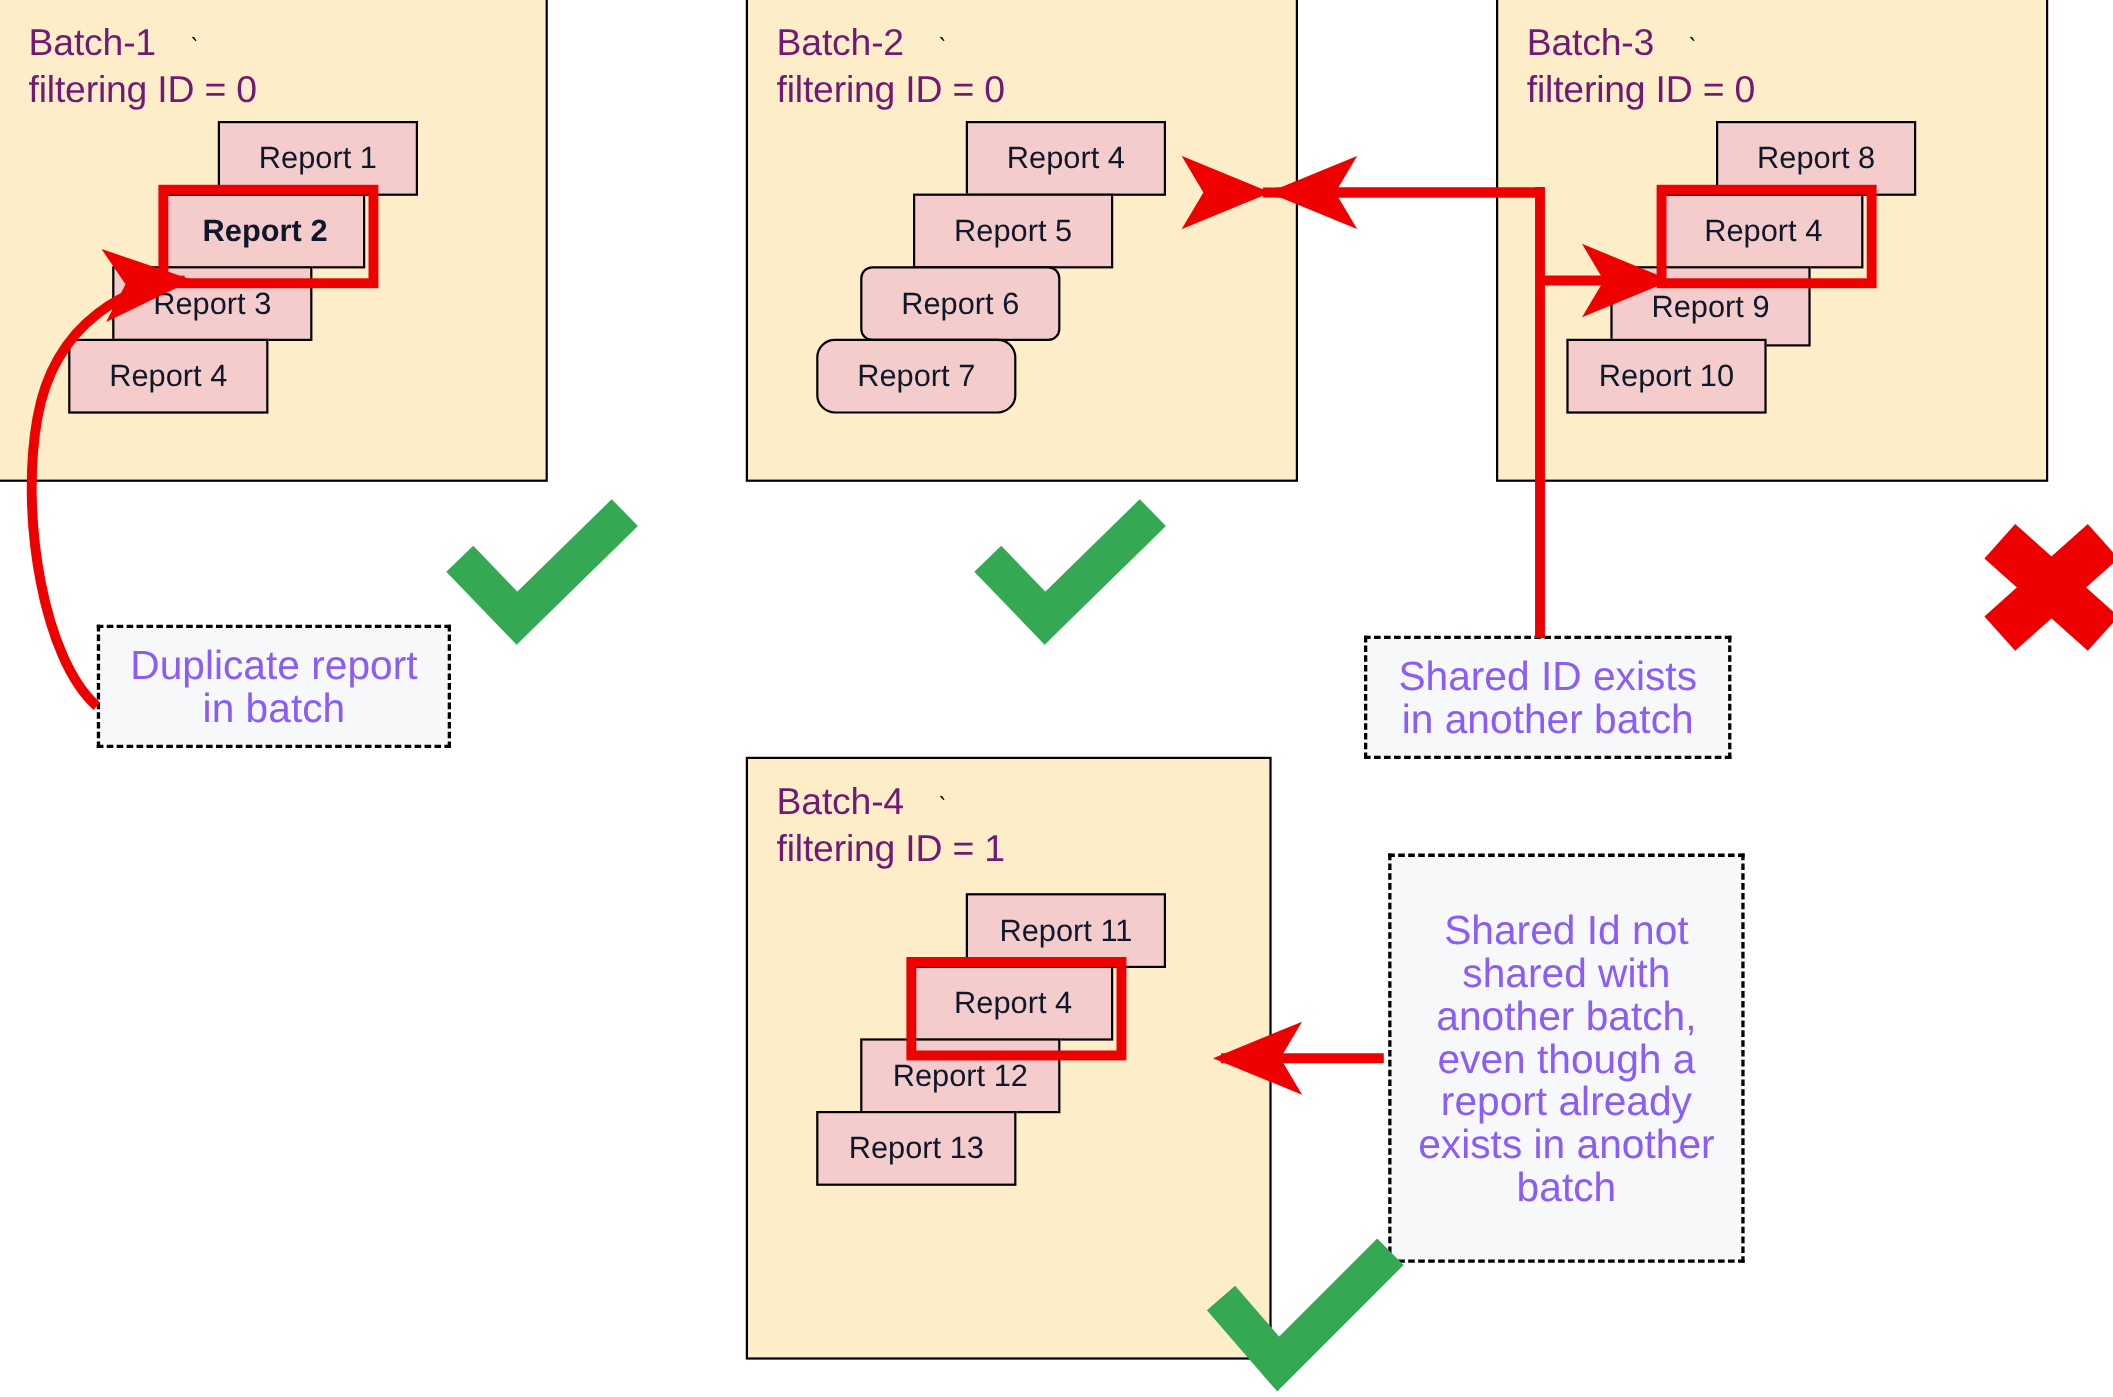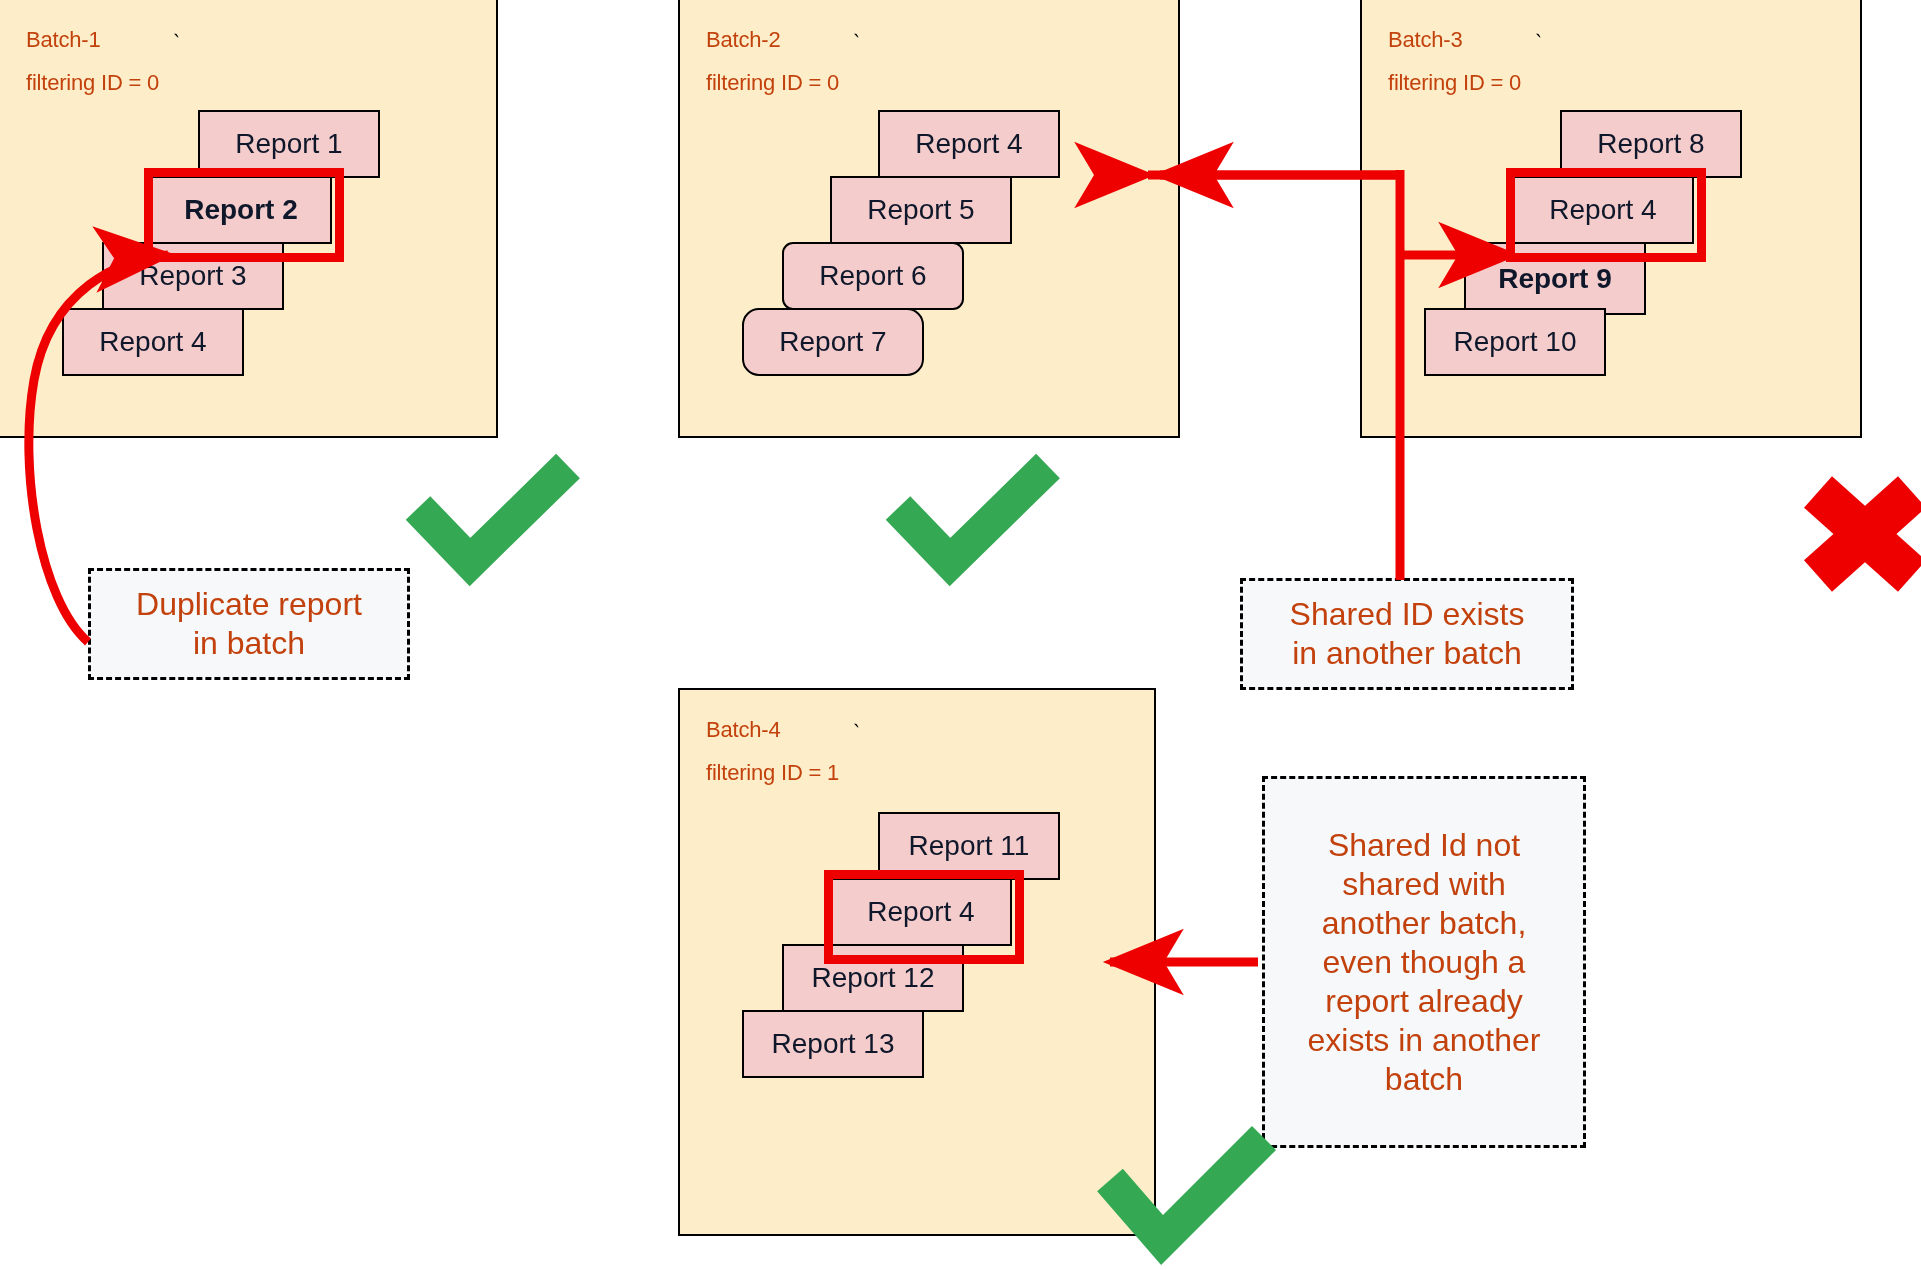--- a/index.html
+++ b/index.html
@@ -25,23 +25,23 @@
   .batch {
     position: absolute;
     background: #fdeec9;
     border: 2px solid #000000;
     box-sizing: border-box;
   }
   .batch-title {
     position: absolute;
     left: 26px;
     top: 18px;
-    font-size: 22px;
+    font-size: 34px;
     line-height: 43px;
-    color: #c2410c;
+    color: #701a75;
     white-space: pre-line;
     letter-spacing: -0.2px;
   }
   .tick-mark {
     position: absolute;
     font-size: 22px;
     color: #000;
     transform: rotate(8deg);
   }
 
@@ -71,23 +71,23 @@
   
   .callout {
     position: absolute;
     background: #f6f8fa;
     border: 3px dashed #000000;
     box-sizing: border-box;
     display: flex;
     align-items: center;
     justify-content: center;
     text-align: center;
-    font-size: 32px;
+    font-size: 37px;
     line-height: 39px;
-    color: #c2410c;
+    color: #8b5cf6;
     white-space: pre-line;
     padding: 4px 8px;
   }
 
   
   .overlay {
     position: absolute;
     left: 0; top: 0;
     width: 1921px;
     height: 1270px;
@@ -143,21 +143,21 @@
     <div class="batch-title">Batch-3
 filtering ID = 0</div>
     <div class="tick-mark" style="left:172px; top:30px;">`</div>
 
     <div class="report" style="left:198px; top:110px; width:182px; height:68px;">
       <span>Report 8</span>
     </div>
     <div class="report" style="left:150px; top:176px; width:182px; height:68px;">
       <span>Report 4</span>
     </div>
-    <div class="report" style="left:102px; top:242px; width:182px; height:73px;font-weight:bold;">
+    <div class="report" style="left:102px; top:242px; width:182px; height:73px;">
       <span>Report 9</span>
     </div>
     <div class="report" style="left:62px; top:308px; width:182px; height:68px;">
       <span>Report 10</span>
     </div>
 
     <div class="highlight-box" style="left:144px; top:168px; width:200px; height:94px;"></div>
   </div>
 
   <div class="batch" style="left:678px; top:688px; width:478px; height:548px;">

